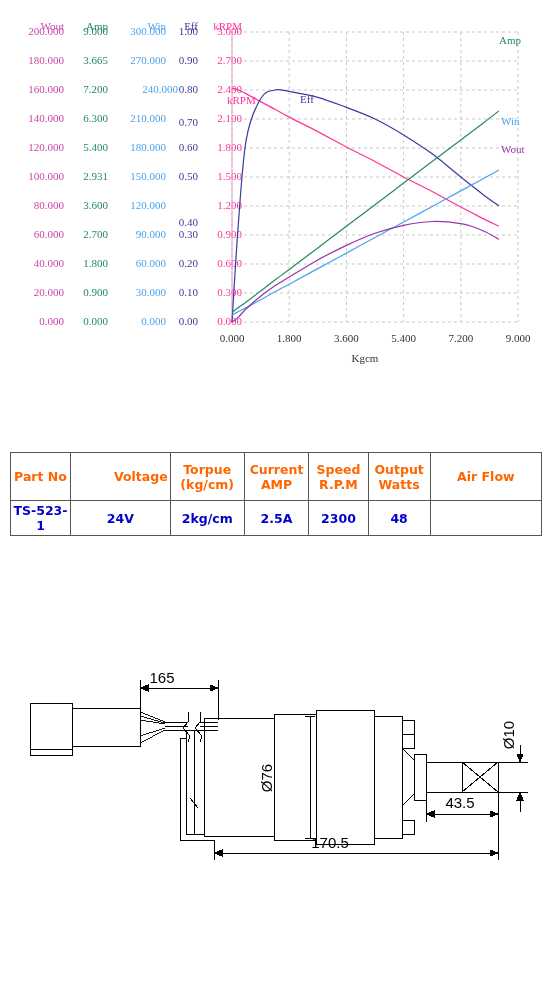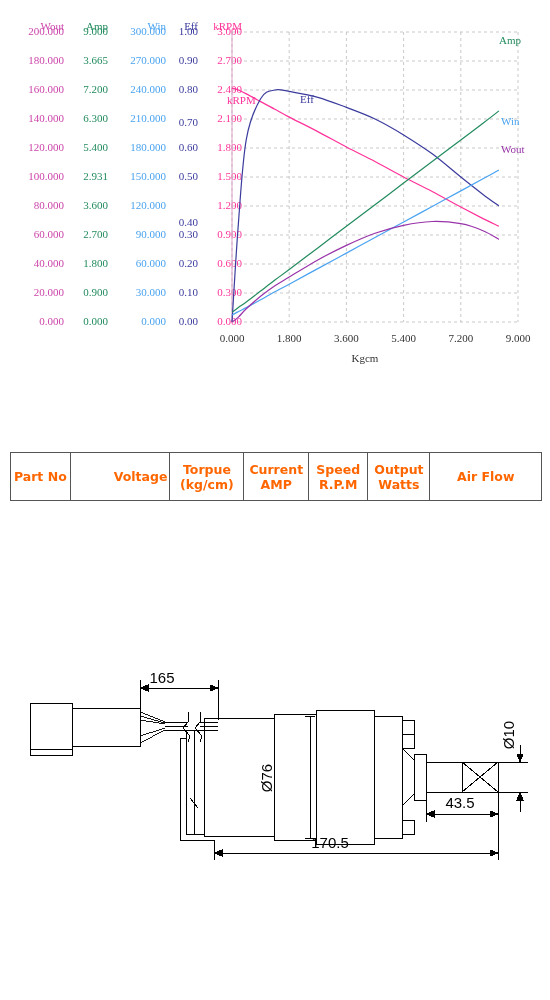--- a/index.html
+++ b/index.html
@@ -120,21 +120,21 @@
         <div class="axis-col" style="left: 68px; top: 112px; width: 40px; color: rgb(34, 139, 94);">6.300</div>
         <div class="axis-col" style="left: 68px; top: 141px; width: 40px; color: rgb(34, 139, 94);">5.400</div>
         <div class="axis-col" style="left: 68px; top: 170px; width: 40px; color: rgb(34, 139, 94);">2.931</div>
         <div class="axis-col" style="left: 68px; top: 199px; width: 40px; color: rgb(34, 139, 94);">3.600</div>
         <div class="axis-col" style="left: 68px; top: 228px; width: 40px; color: rgb(34, 139, 94);">2.700</div>
         <div class="axis-col" style="left: 68px; top: 257px; width: 40px; color: rgb(34, 139, 94);">1.800</div>
         <div class="axis-col" style="left: 68px; top: 286px; width: 40px; color: rgb(34, 139, 94);">0.900</div>
         <div class="axis-col" style="left: 68px; top: 315px; width: 40px; color: rgb(34, 139, 94);">0.000</div>
         <div class="axis-col" style="left: 110px; top: 25px; width: 56px; color: rgb(74, 163, 240);">300.000</div>
         <div class="axis-col" style="left: 110px; top: 54px; width: 56px; color: rgb(74, 163, 240);">270.000</div>
-        <div class="axis-col" style="left: 110px; top: 83px; width: 56px; color: rgb(74, 163, 240);">240.000</div>
+        <div class="axis-col" style="left: 122px; top: 83px; width: 56px; color: rgb(74, 163, 240);">240.000</div>
         <div class="axis-col" style="left: 110px; top: 112px; width: 56px; color: rgb(74, 163, 240);">210.000</div>
         <div class="axis-col" style="left: 110px; top: 141px; width: 56px; color: rgb(74, 163, 240);">180.000</div>
         <div class="axis-col" style="left: 110px; top: 170px; width: 56px; color: rgb(74, 163, 240);">150.000</div>
         <div class="axis-col" style="left: 110px; top: 199px; width: 56px; color: rgb(74, 163, 240);">120.000</div>
         <div class="axis-col" style="left: 110px; top: 228px; width: 56px; color: rgb(74, 163, 240);">90.000</div>
         <div class="axis-col" style="left: 110px; top: 257px; width: 56px; color: rgb(74, 163, 240);">60.000</div>
         <div class="axis-col" style="left: 110px; top: 286px; width: 56px; color: rgb(74, 163, 240);">30.000</div>
         <div class="axis-col" style="left: 110px; top: 315px; width: 56px; color: rgb(74, 163, 240);">0.000</div>
         <div class="axis-col" style="left: 168px; top: 25px; width: 30px; color: rgb(59, 59, 158);">1.00</div>
         <div class="axis-col" style="left: 168px; top: 54px; width: 30px; color: rgb(59, 59, 158);">0.90</div>
@@ -214,20 +214,29 @@
       <tbody>
         <tr>
           <td class="hd" style="width:66px;"><span>Part No</span></td>
           <td class="hd" style="width:66px;padding-left:43px;"><span>Voltage</span></td>
           <td class="hd" style="width:78px;"><span>Torpue</span><br><span>(kg/cm)</span></td>
           <td class="hd" style="width:66px;margin-top:8px;"><span>Current</span><br><span>AMP</span></td>
           <td class="hd" style="width:62px;"><span>Speed</span><br><span>R.P.M</span></td>
           <td class="hd" style="width:64px;"><span>Output</span><br><span>Watts</span></td>
           <td class="hd" style="width:130px;"><span>Air  Flow</span></td>
         </tr>
+        <tr>
+          <td class="val">TS-523-1</td>
+          <td class="val">24V</td>
+          <td class="val">2kg/cm</td>
+          <td class="val">2.5A</td>
+          <td class="val">2300</td>
+          <td class="val">48</td>
+          <td class="val"></td>
+        </tr>
       </tbody>
     </table>
   </div>
 
   <div id="drawing-block">
     <svg width="550" height="250">
       <g stroke="#000000" stroke-width="1" fill="none" shape-rendering="crispEdges">
 
         <g>
           <rect x="30" y="703" width="42" height="52" transform="translate(0,-650)"></rect>

